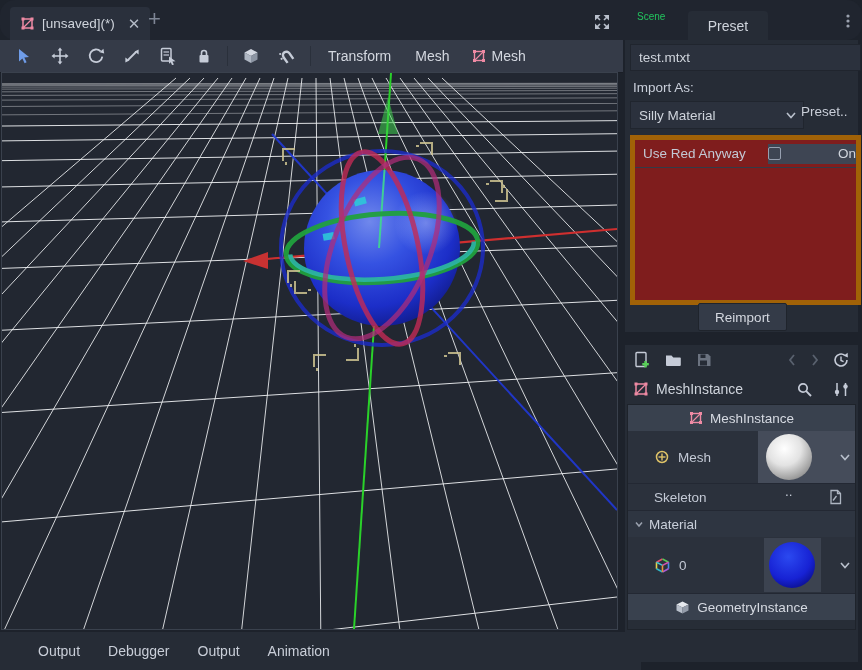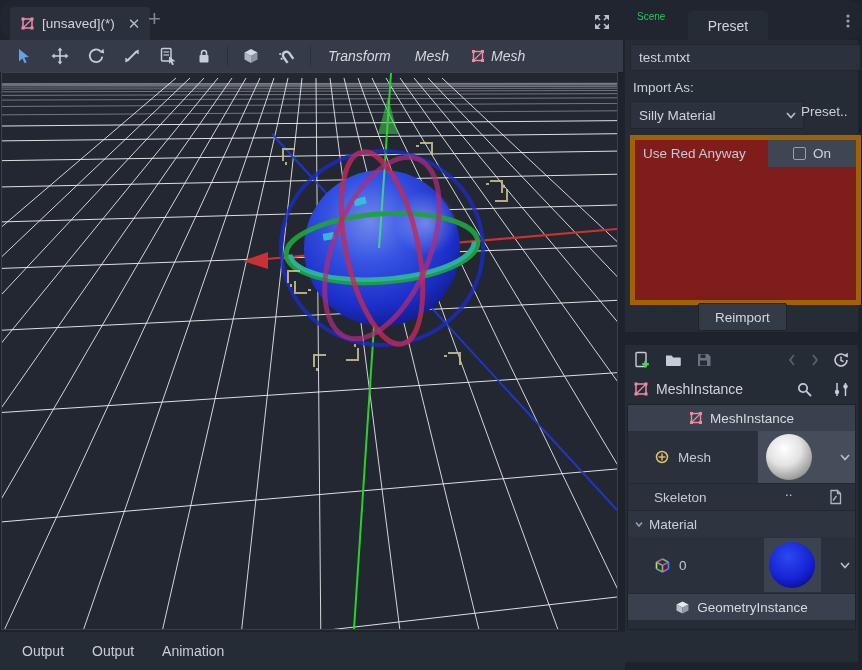--- a/index.html
+++ b/index.html
@@ -17,49 +17,49 @@
   #scene-tab .close{color:#b3bac6;font-size:15px;margin-left:6px;cursor:pointer;}
   #add-tab{left:148px;top:8px;font-size:22px;color:#7e8695;line-height:22px;}
   #expand-btn{left:593px;top:13px;}
   #tab-scene-label{left:637px;top:11px;color:#22c55e;font-size:10px;}
   #tab-import{left:688px;top:11px;width:80px;height:29px;background:#262c36;
               border-radius:4px 4px 0 0;justify-content:center;font-size:14px;}
   #dock-menu-dots{left:841px;top:13px;}
 
   
   #toolbar{left:0;top:40px;width:617px;height:32px;background:#353b48;gap:0;
-           border-bottom:1px solid #1a1e26;font-style:italic;}
+           border-bottom:1px solid #1a1e26;}
   #toolbar .tbtn{padding:0 9px;height:32px;display:flex;align-items:center;}
   #toolbar .sep{width:1px;height:20px;background:#2a303b;margin:0 5px;}
   .menu-label{color:#d4d8e0;font-size:14px;padding:0 12px;}
   #mesh-menu{gap:6px;padding:0 10px;}
 
   
   #viewport{left:1px;top:72px;width:615px;height:556px;background:#222731;
             border:1px solid #3a414d;}
   
   #bottom-bar{left:0;top:632px;width:617px;height:38px;background:#262c36;
-              gap:0;padding-left:8px;}
+              gap:0;padding-left:24px;}
   #bottom-bar .bbtn{padding:0 14px;color:#c9ced8;font-size:14px;height:100%;
                     display:flex;align-items:center;}
 
   
   .dock{background:#262c36;}
   #import-dock{left:625px;top:40px;width:233px;height:292px;}
   #filename-box{left:5px;top:4px;width:221px;height:25px;background:#2b313d;
                 border:1px solid #20252e;padding-left:8px;}
   #import-as-label{left:8px;top:40px;color:#c9cfda;}
   #type-dropdown{left:5px;top:61px;width:158px;height:26px;background:#2b313d;
                  border:1px solid #20252e;padding:0 6px 0 8px;justify-content:space-between;}
   #preset-btn{left:176px;top:64px;color:#c9ced8;}
   #prop-box{left:5px;top:95px;width:221px;height:160px;background:#7f1d1d;
             border:5px solid #a16207;}
   #prop-row{height:27px;border-bottom:1px solid #343b47;}
   #prop-row .plabel{padding-left:8px;color:#c3c9d5;flex:1;}
-  #prop-value-cell{width:88px;height:27px;background:#3e4553;gap:7px;justify-content:center;}
+  #prop-value-cell{width:88px;height:20px;background:#3e4553;gap:7px;justify-content:space-between;}
   .checkbox{width:13px;height:13px;border:1.5px solid #97a0b0;border-radius:2px;box-sizing:border-box;}
   #reimport-btn{left:73px;top:263px;width:87px;height:26px;background:#343b48;
                 border:1px solid #1f242c;border-radius:2px;justify-content:center;color:#d4d8e0;}
 
   #inspector-dock{left:625px;top:345px;width:233px;height:317px;background:#262c36;}
   #inspector-tabs{height:27px;background:#20252f;position:relative;}
   #tab-inspector{position:absolute;left:2px;top:1px;width:80px;height:26px;background:#262c36;
                  border-radius:4px 4px 0 0;display:flex;align-items:center;justify-content:center;font-size:14px;}
   #tab-node{position:absolute;left:100px;top:4px;color:#6b7382;font-size:14px;}
   #insp-menu-dots{position:absolute;right:7px;top:1px;}
@@ -315,20 +315,21 @@
           <path d="M0 12 L0 0 L12 0 M3 16 L3 13" transform="translate(293 220) rotate(270)"></path>
           <path d="M0 12 L0 0 L12 0 M3 16 L3 13" transform="translate(312 282) rotate(0)"></path>
           <path d="M0 12 L0 0 L12 0 M3 16 L3 13" transform="translate(458 280) rotate(90)"></path>
           <path d="M0 12 L0 0 L12 0 M3 16 L3 13" transform="translate(356 287) rotate(180)"></path>
         </g>
     </svg>
   </div>
 
   <div class="abs flex" id="bottom-bar">
     <span class="bbtn">Output</span>
+    <span class="bbtn">Debugger</span>
     <span class="bbtn">Output</span>
     <span class="bbtn">Animation</span>
   </div>
 
   <div class="abs dock" id="import-dock">
     <div class="abs flex" id="filename-box">
       <span>test.mtxt</span>
     </div>
     <span class="abs" id="import-as-label">Import As:</span>
     <div class="abs flex" id="type-dropdown">

